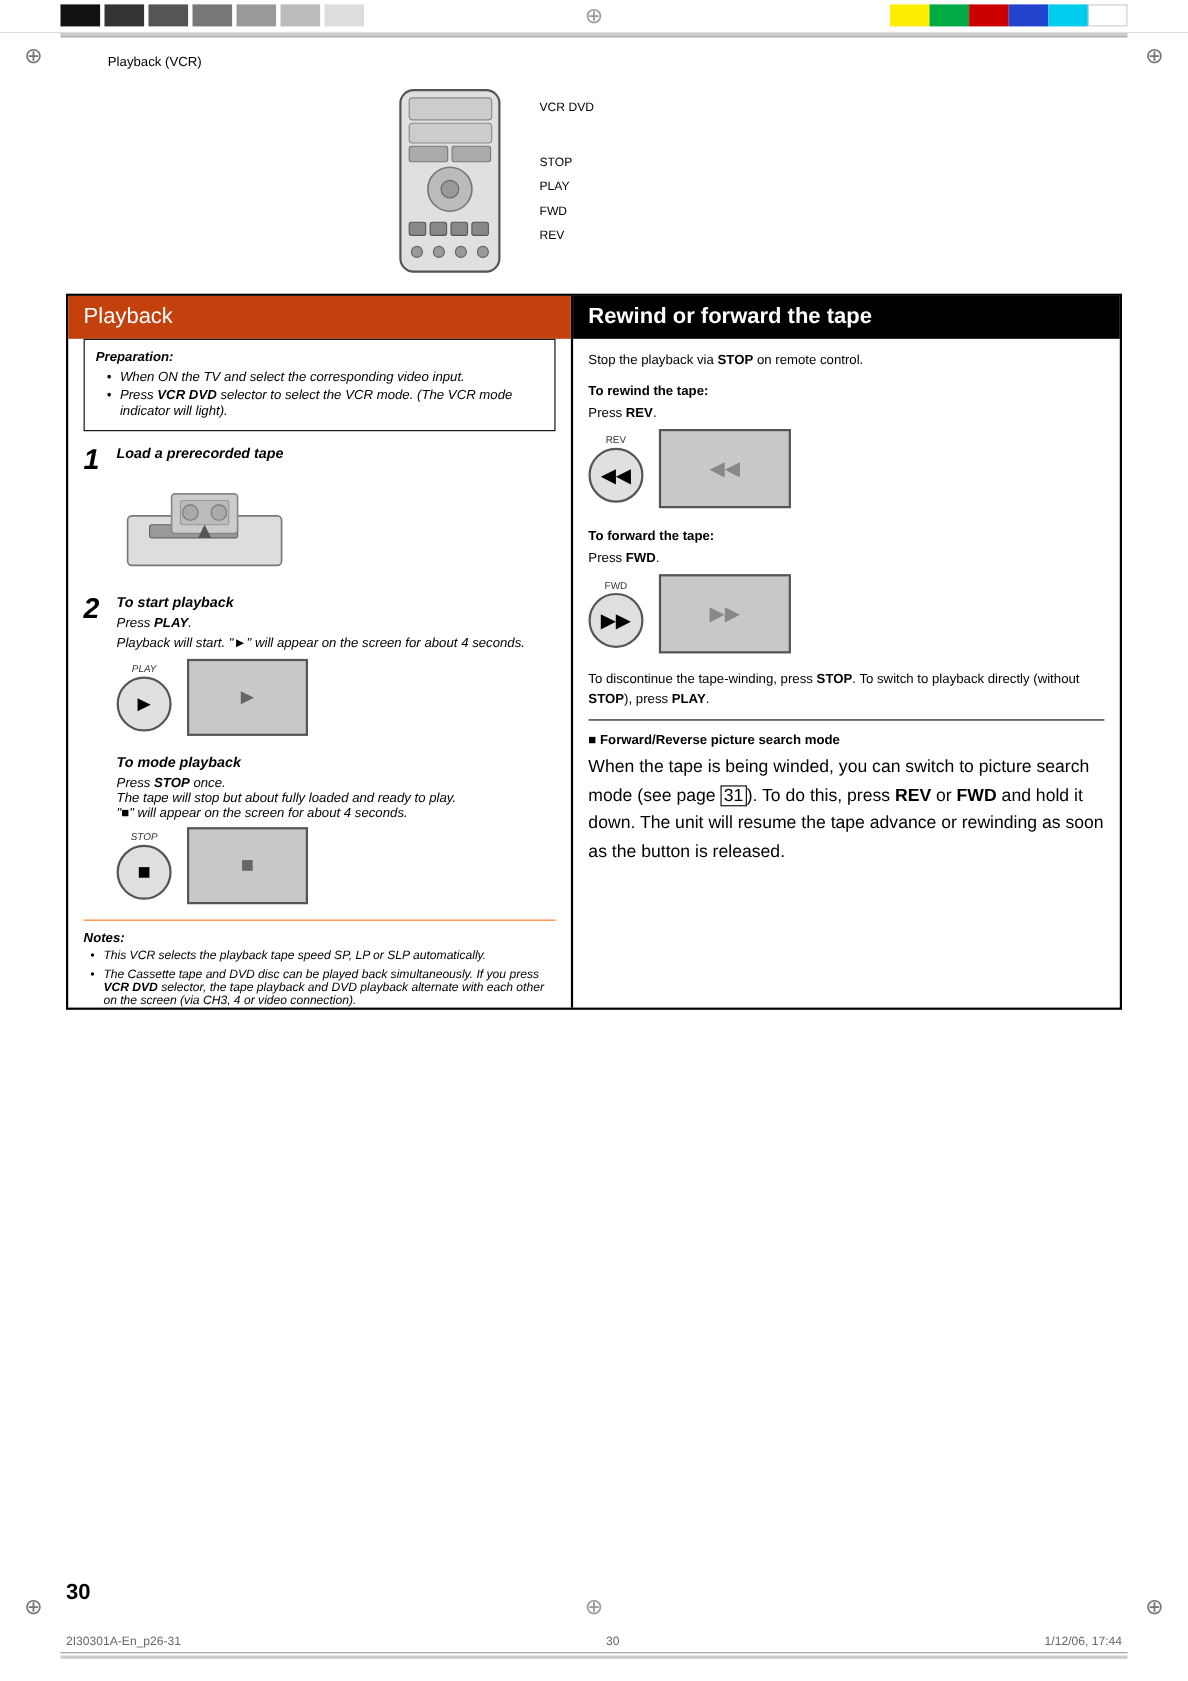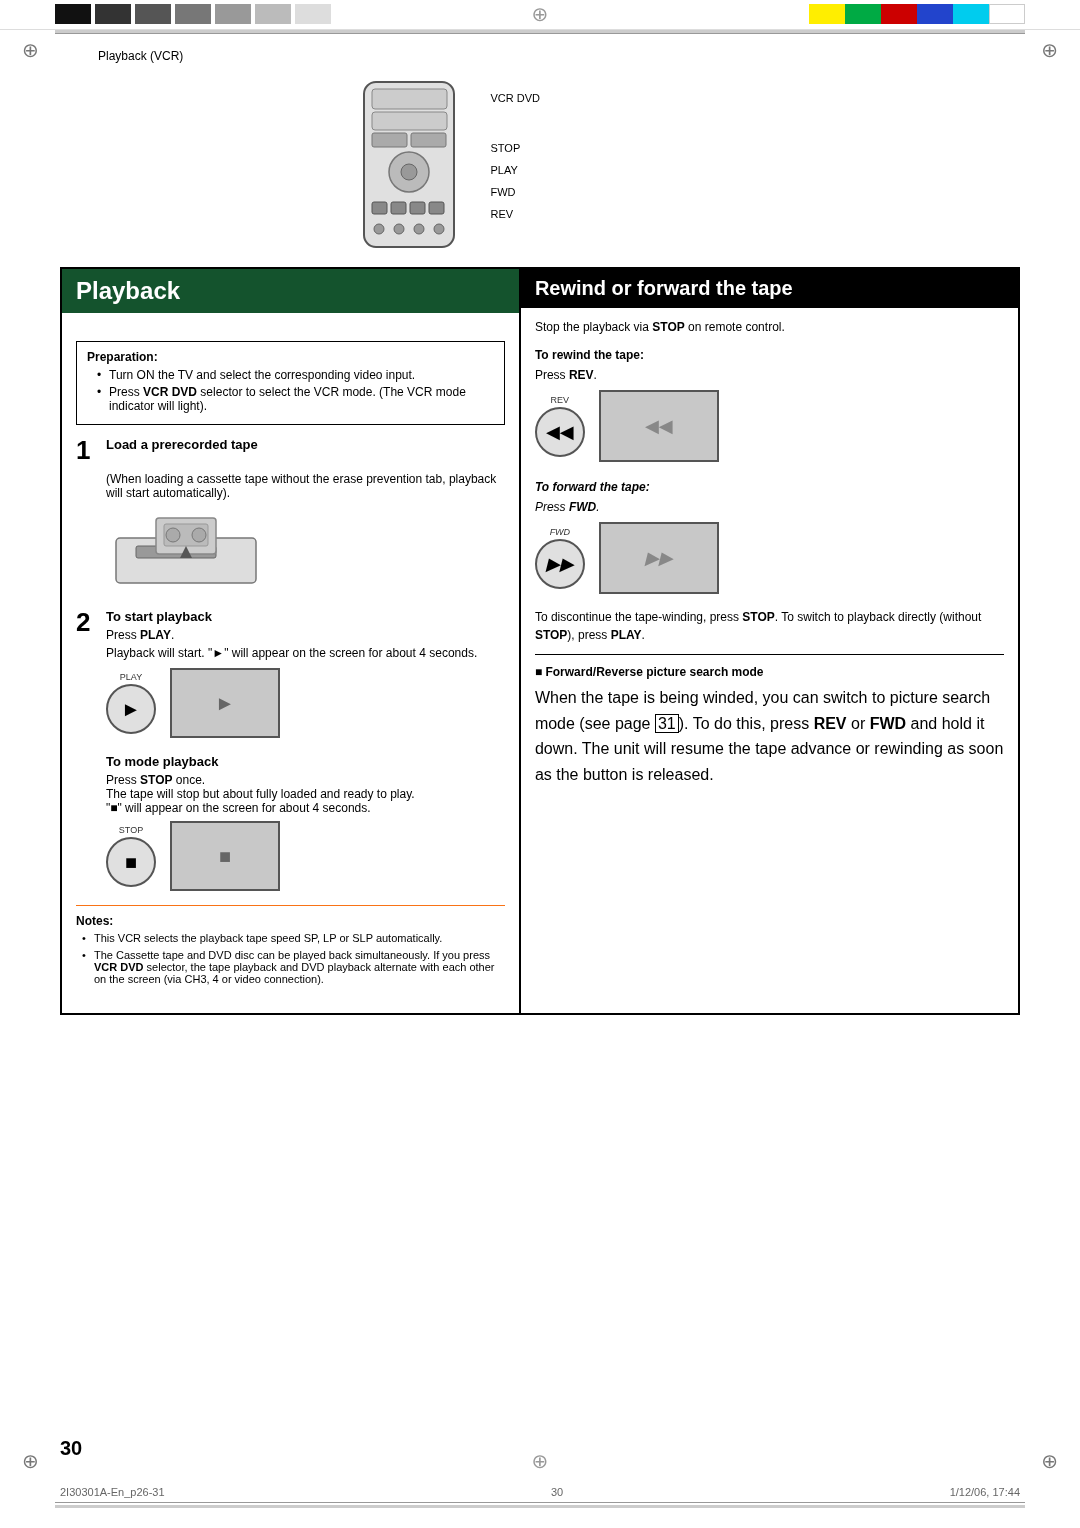--- a/index.html
+++ b/index.html
@@ -88,44 +88,43 @@
       <div>FWD</div>
       <div>REV</div>
     </div>
   </div>
 </div>
 
 <div style="margin: 0 60px; border: 2px solid #000; display:flex;">
 
   <div style="flex:0 0 48%; border-right:2px solid #000;">
 
-    <div style="background:#14532d;color:#fff;font-size:24px;font-weight:bold;padding:8px 14px;">
+    <div style="background:#c2410c;color:#fff;font-size:20px;font-weight:normal;padding:8px 14px;">
       <span>Playback</span>
     </div>
-    <div style="padding:28px 14px;">
+    <div style="padding:0 14px;font-style:italic;">
 
       <div style="border:1.5px solid #000;padding:8px 10px;margin-bottom:12px;">
         <div style="font-weight:bold;font-size:12px;margin-bottom:4px;">Preparation:</div>
         <ul style="list-style:none;padding-left:10px;font-size:12px;">
           <li style="margin-bottom:3px;position:relative;padding-left:12px;">
             <span style="position:absolute;left:0;">•</span>
-            <span>Turn ON the TV and select the corresponding video input.</span>
+            <span>When ON the TV and select the corresponding video input.</span>
           </li>
           <li style="margin-bottom:3px;position:relative;padding-left:12px;">
             <span style="position:absolute;left:0;">•</span>
             <span>Press <b>VCR DVD</b> selector to select the VCR mode. (The VCR mode indicator will light).</span>
           </li>
         </ul>
       </div>
 
       <div style="display:flex;gap:8px;margin-bottom:10px;">
         <div style="font-size:26px;font-weight:bold;line-height:1;min-width:22px;">1</div>
         <div>
           <div style="font-weight:bold;font-size:13px;margin-bottom:20px;">Load a prerecorded tape</div>
-          <div style="font-size:12px;margin-bottom:8px;">(When loading a cassette tape without the erase prevention tab, playback will start automatically).</div>
 
           <div style="margin:8px 0;text-align:left;">
             <svg width="160" height="80" viewBox="0 0 160 80">
 
               <rect x="10" y="30" width="140" height="45" rx="4" fill="#ddd" stroke="#777" stroke-width="1.5"></rect>
 
               <rect x="30" y="38" width="80" height="12" rx="2" fill="#999" stroke="#666" stroke-width="1"></rect>
 
               <rect x="50" y="10" width="60" height="36" rx="3" fill="#ccc" stroke="#888" stroke-width="1.5"></rect>
               <rect x="58" y="16" width="44" height="22" rx="2" fill="#bbb" stroke="#999" stroke-width="1"></rect>
@@ -205,21 +204,21 @@
         <div style="font-size:12px;margin-bottom:8px;">Press <b>REV</b>.</div>
         <div style="display:flex;align-items:center;gap:14px;">
           <div style="display:flex;flex-direction:column;align-items:center;gap:2px;">
             <span style="font-size:9px;color:#333;">REV</span>
             <div style="width:50px;height:50px;border-radius:50%;border:2px solid #555;background:#e0e0e0;display:flex;align-items:center;justify-content:center;font-size:18px;">◀◀</div>
           </div>
           <div style="width:120px;height:72px;border:2px solid #555;background:#c8c8c8;display:flex;align-items:center;justify-content:center;font-size:18px;color:#888;">◀◀</div>
         </div>
       </div>
 
-      <div style="margin-bottom:14px;font-style:italic;">
+      <div style="margin-bottom:14px;">
         <div style="font-weight:bold;font-size:12px;margin-bottom:6px;">To forward the tape:</div>
         <div style="font-size:12px;margin-bottom:8px;">Press <b>FWD</b>.</div>
         <div style="display:flex;align-items:center;gap:14px;">
           <div style="display:flex;flex-direction:column;align-items:center;gap:2px;">
             <span style="font-size:9px;color:#333;">FWD</span>
             <div style="width:50px;height:50px;border-radius:50%;border:2px solid #555;background:#e0e0e0;display:flex;align-items:center;justify-content:center;font-size:18px;">▶▶</div>
           </div>
           <div style="width:120px;height:72px;border:2px solid #555;background:#c8c8c8;display:flex;align-items:center;justify-content:center;font-size:18px;color:#888;">▶▶</div>
         </div>
       </div>

